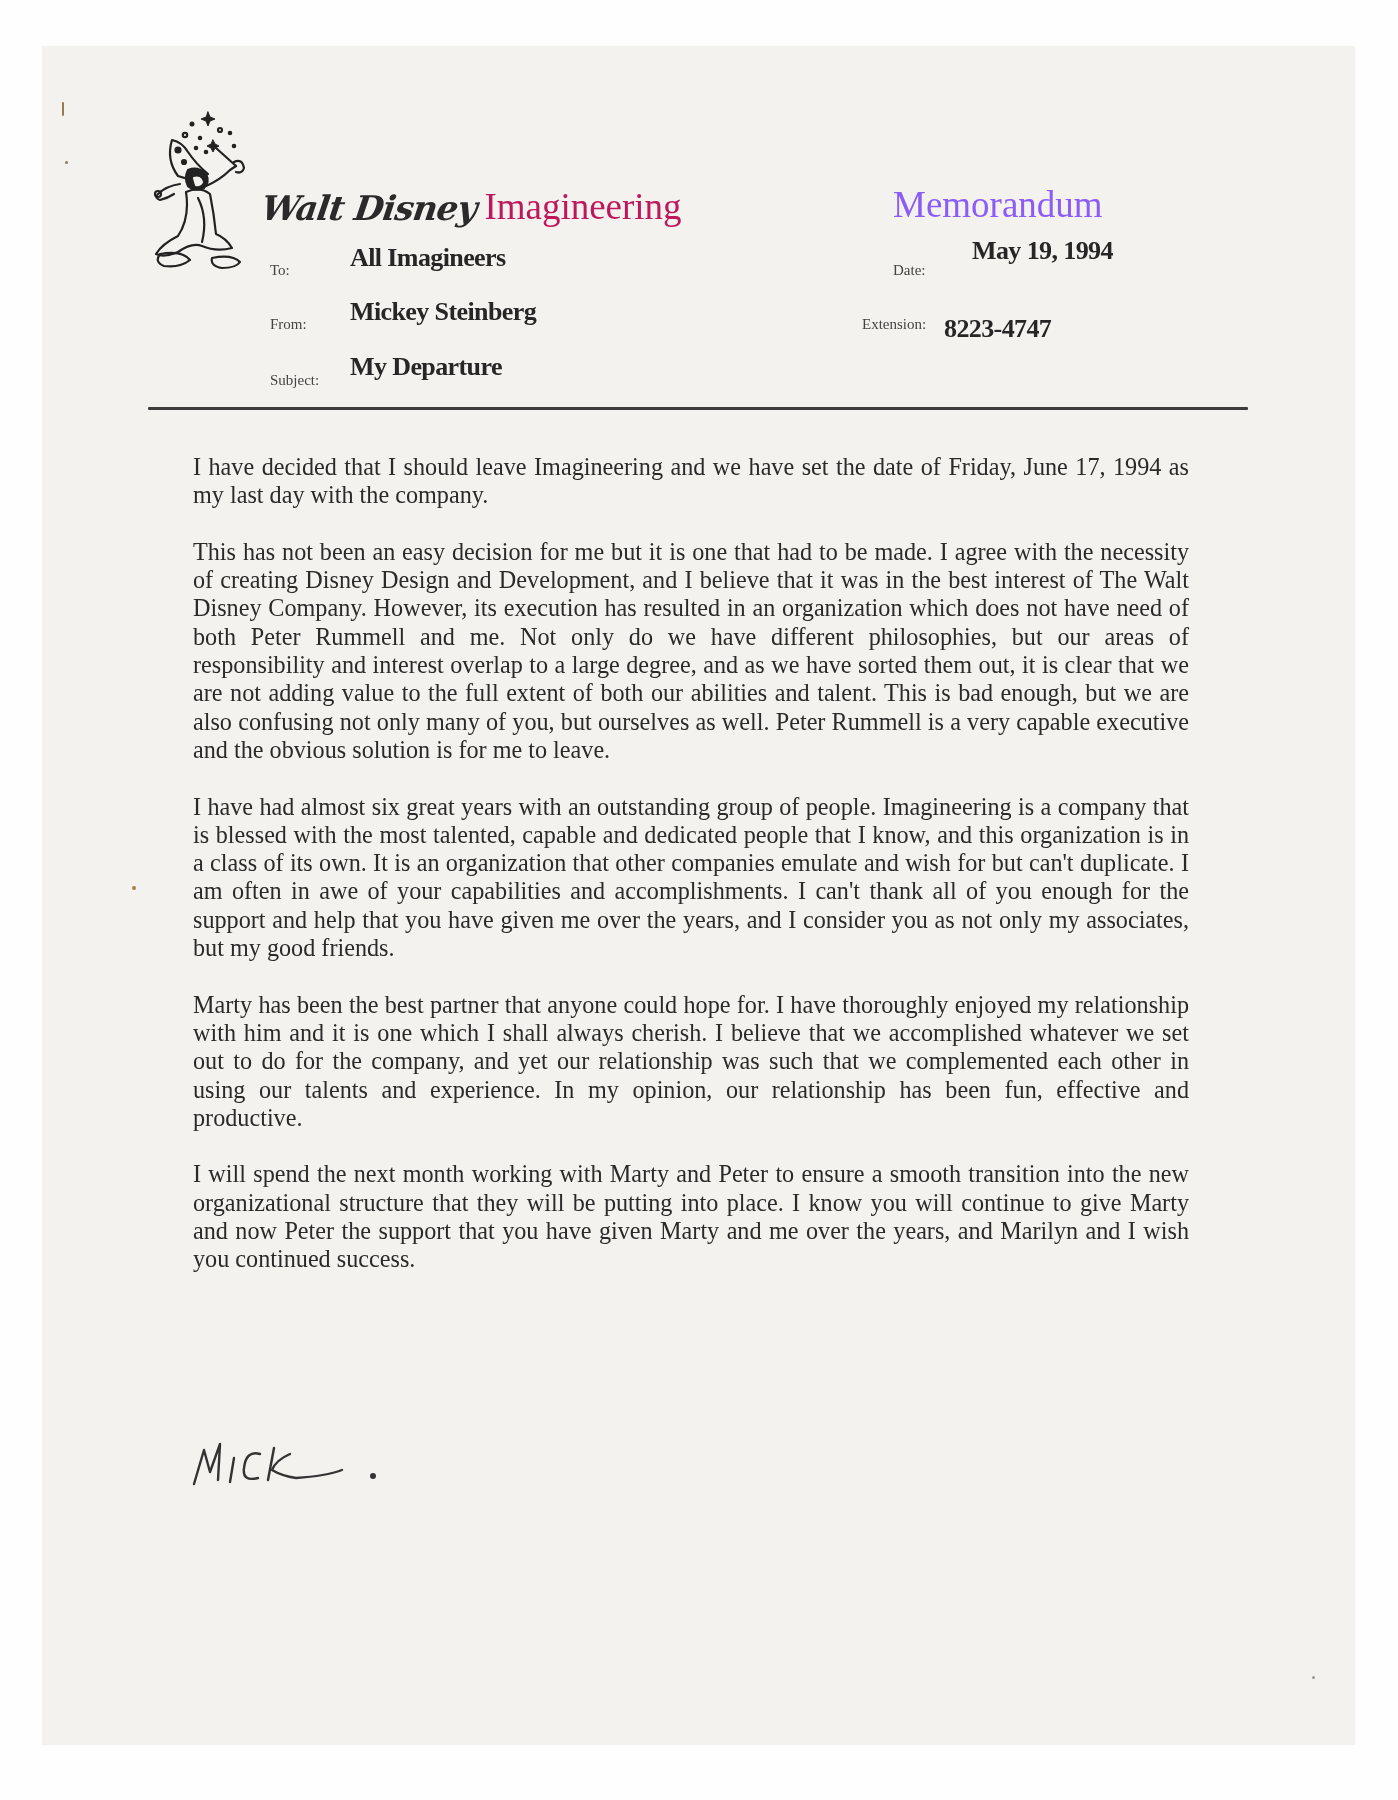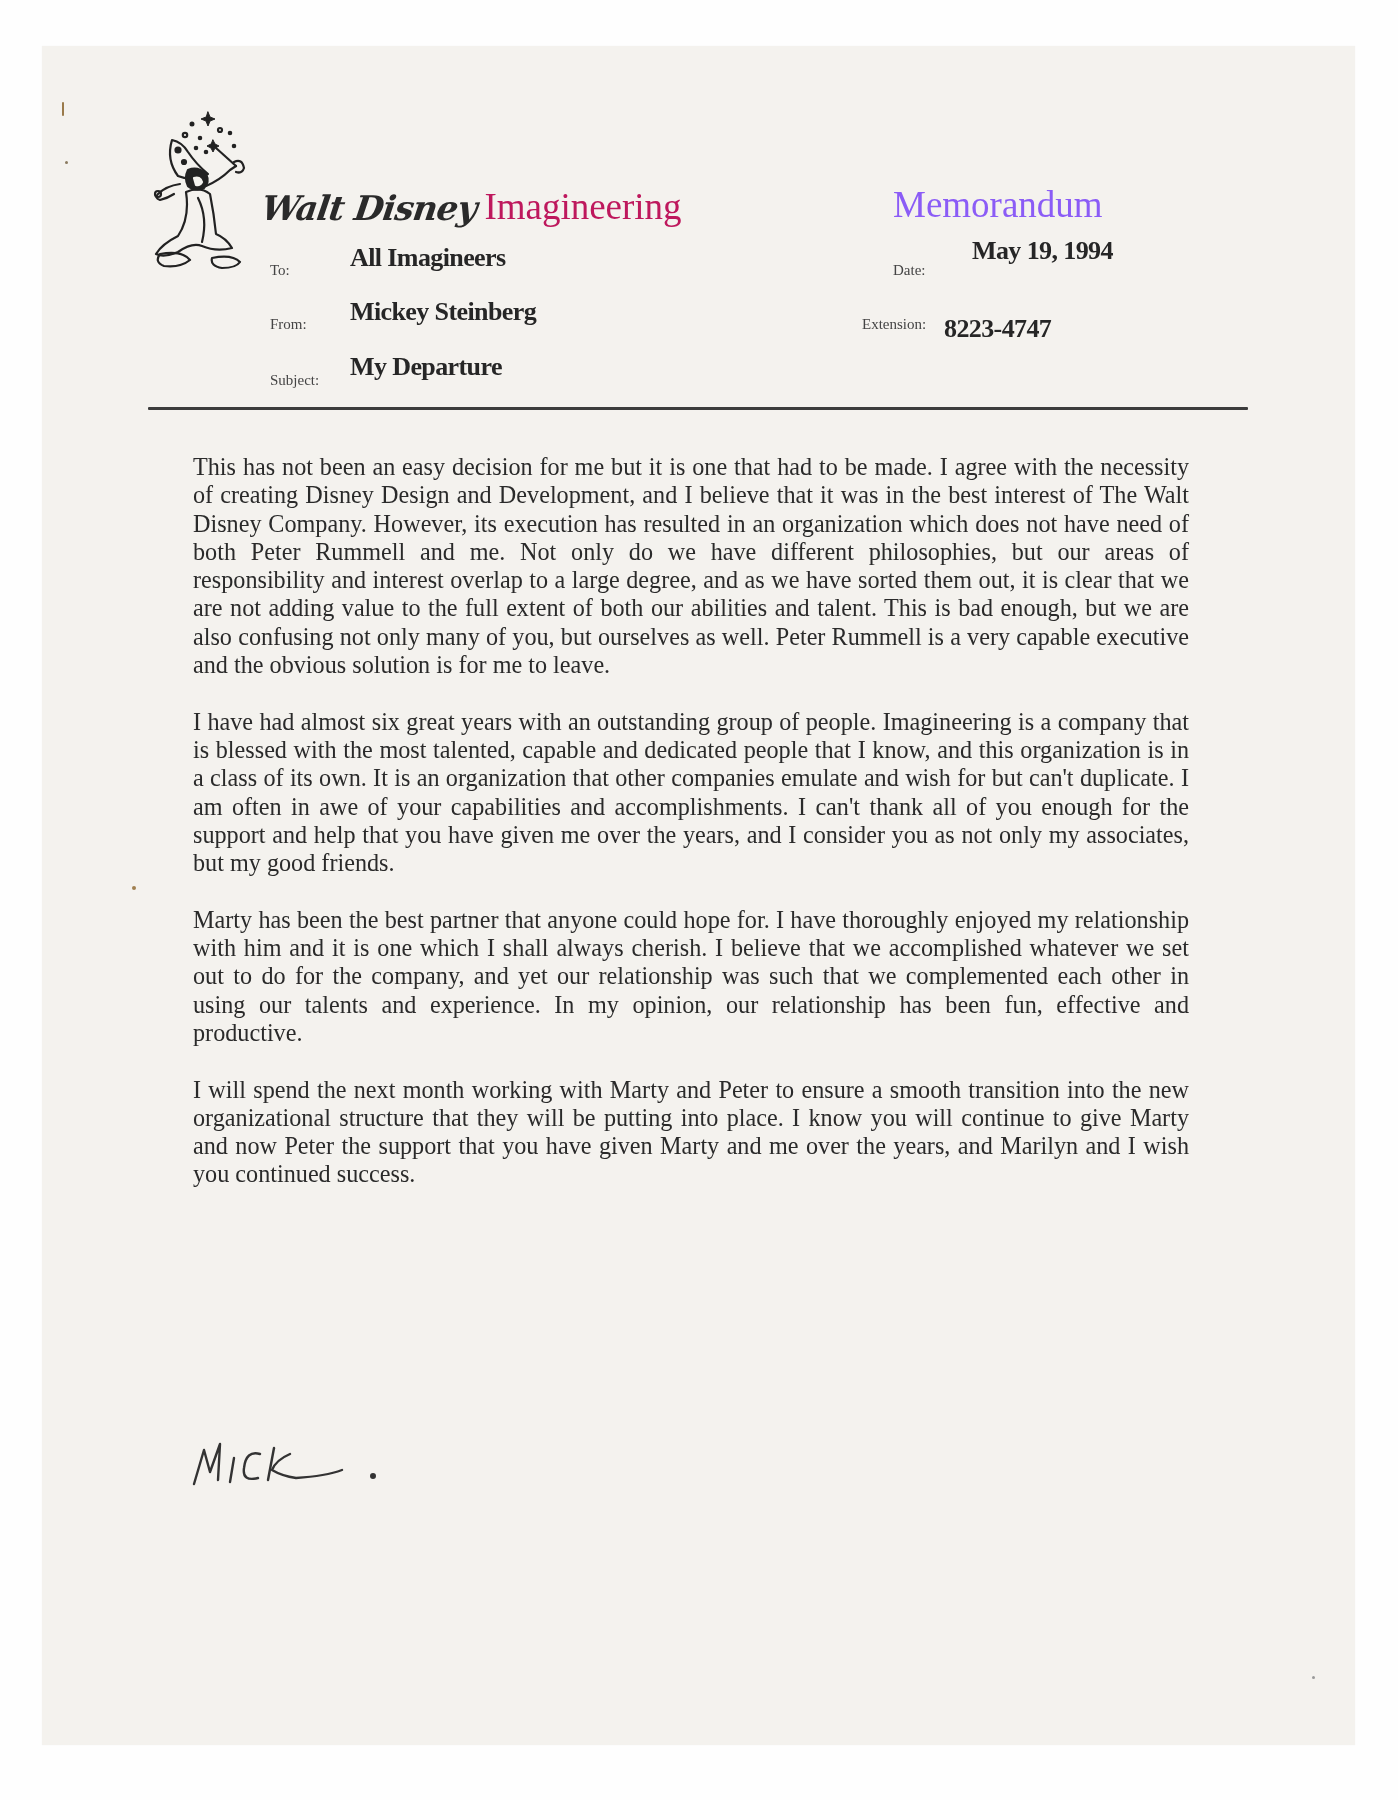--- a/index.html
+++ b/index.html
@@ -118,20 +118,21 @@
 
 <div class="abs field-label" style="left:893px; top:262px;">Date:</div>
 <div class="abs field-value" style="left:972px; top:236px;">May 19, 1994</div>
 
 <div class="abs field-label" style="left:862px; top:316px;">Extension:</div>
 <div class="abs field-value" style="left:944px; top:297px;margin-top:17px;">8223-4747</div>
 
 <div class="abs rule"></div>
 
 <div class="abs body-text">
+  <p>I have decided that I should leave Imagineering and we have set the date of Friday, June 17, 1994 as my last day with the company.</p>
   <p>This has not been an easy decision for me but it is one that had to be made.  I agree with the necessity of creating Disney Design and Development, and I believe that it was in the best interest of The Walt Disney Company.  However, its execution has resulted in an organization which does not have need of both Peter Rummell and me.  Not only do we have different philosophies, but our areas of responsibility and interest overlap to a large degree, and as we have sorted them out, it is clear that we are not adding value to the full extent of both our abilities and talent.  This is bad enough, but we are also confusing not only many of you, but ourselves as well.  Peter Rummell is a very capable executive and the obvious solution is for me to leave.</p>
   <p>I have had almost six great years with an outstanding group of people. Imagineering is a company that is blessed with the most talented, capable and dedicated people that I know, and this organization is in a class of its own.  It is an organization that other companies emulate and wish for but can't duplicate. I am often in awe of your capabilities and accomplishments.  I can't thank all of you enough for the support and help that you have given me over the years, and I consider you as not only my associates, but my good friends.</p>
   <p>Marty has been the best partner that anyone could hope for.  I have thoroughly enjoyed my relationship with him and it is one which I shall always cherish.  I believe that we accomplished whatever we set out to do for the company, and yet our relationship was such that we complemented each other in using our talents and experience.  In my opinion, our relationship has been fun, effective and productive.</p>
   <p>I will spend the next month working with Marty and Peter to ensure a smooth transition into the new organizational structure that they will be putting into place.  I know you will continue to give Marty and now Peter the support that you have given Marty and me over the years, and Marilyn and I wish you continued success.</p>
 </div>
 
 <svg class="abs signature" viewBox="0 0 190 60">
   <title>Mick.</title>
   <g fill="none" stroke="#333" stroke-width="2.4" stroke-linecap="round" stroke-linejoin="round">
     <path d="M4 52 L14 18 L20 40 L30 12 L28 48"></path>

